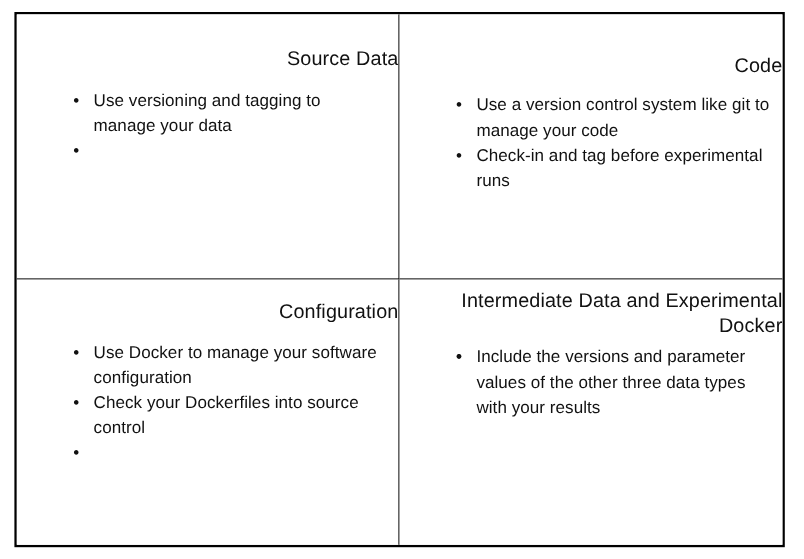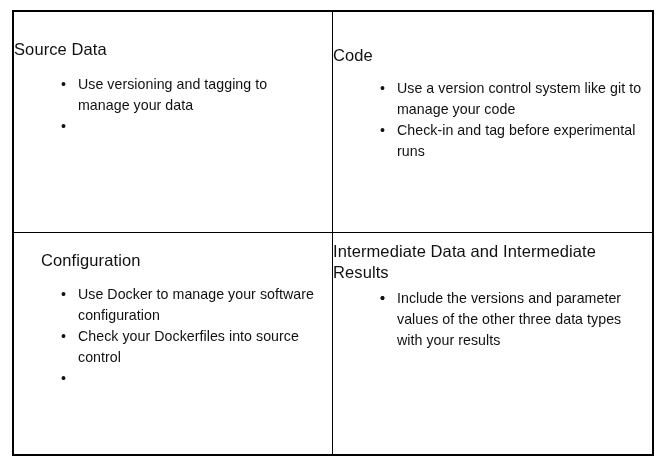--- a/index.html
+++ b/index.html
@@ -42,21 +42,21 @@
     box-sizing: border-box;
     overflow: hidden;
     background: #ffffff;
   }
   
   .cell.c-tl { border-right: 1.6px solid #000; border-bottom: 1.6px solid #000; }
   .cell.c-tr { border-bottom: 1.6px solid #000; }
   .cell.c-bl { border-right: 1.6px solid #000; }
 
   .cell-title {
-    text-align: left;
+    text-align: right;
     font-size: 16.5px;
     line-height: 21px;
     font-weight: 400;
     color: #111111;
     letter-spacing: 0.1px;
   }
 
   .bullets {
     list-style: none;
     margin: 0;
@@ -137,21 +137,21 @@
           <span class="dot">•</span>
           <span>Check your Dockerfiles into source control</span>
         </li>
         <li class="bullet">
           <span class="dot">•</span>
         </li>
       </ul>
     </div>
 
     <div class="cell c-br">
-      <div class="cell-title">Intermediate Data and Intermediate Results</div>
+      <div class="cell-title">Intermediate Data and Experimental Docker</div>
       <ul class="bullets">
         <li class="bullet">
           <span class="dot">•</span>
         </li>
         <li class="bullet">
           <span class="dot">•</span>
           <span>Include the versions and parameter values of the other three data types with your results</span>
         </li>
       </ul>
     </div>

